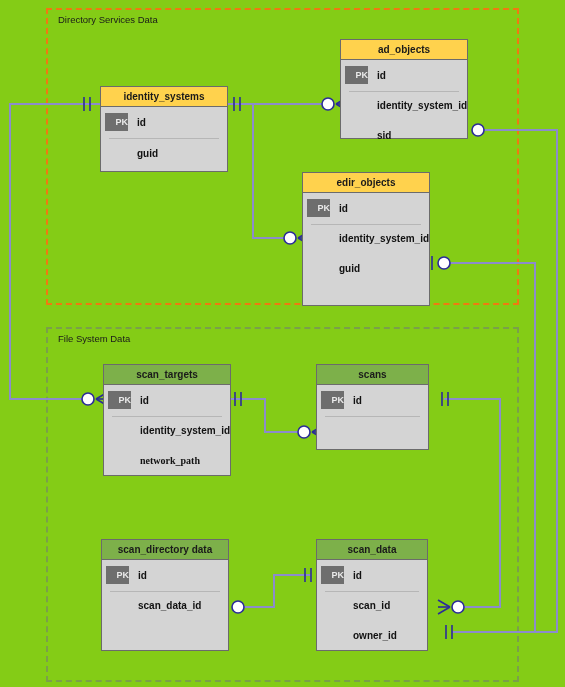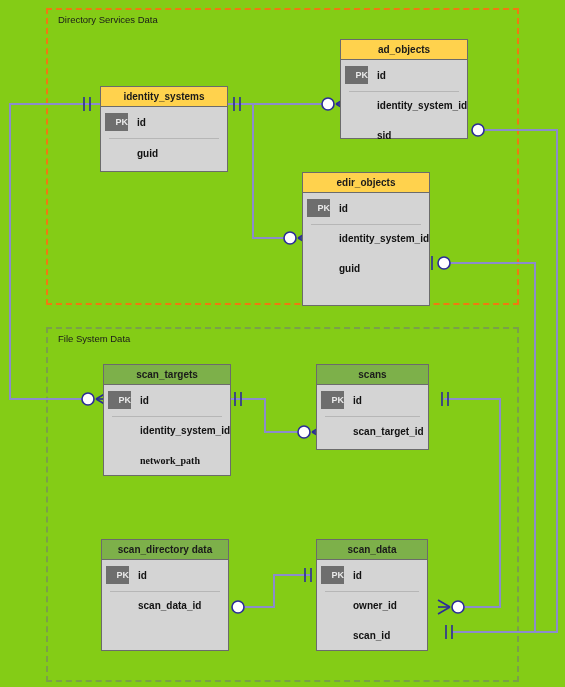--- a/index.html
+++ b/index.html
@@ -208,23 +208,20 @@
   </div>
 
   <div class="table green" style="left:316px;top:364px;width:113px;height:86px;">
     <div class="thead">scans</div>
     <div class="tbody">
       <div class="row pk">
         <span class="pkbadge">PK</span>
         <span class="fname">id</span>
       </div>
       <div class="sep" style="top:31px;"></div>
-      <div class="row">
-        <span class="fname">scan_target_id</span>
-      </div>
     </div>
   </div>
 
   <div class="table green" style="left:101px;top:539px;width:128px;height:112px;">
     <div class="thead">scan_directory data</div>
     <div class="tbody">
       <div class="row pk">
         <span class="pkbadge">PK</span>
         <span class="fname">id</span>
       </div>
@@ -237,21 +234,21 @@
 
   <div class="table green" style="left:316px;top:539px;width:112px;height:112px;">
     <div class="thead">scan_data</div>
     <div class="tbody">
       <div class="row pk">
         <span class="pkbadge">PK</span>
         <span class="fname">id</span>
       </div>
       <div class="sep" style="top:31px;"></div>
       <div class="row" style="height:30px;line-height:30px;">
+        <span class="fname">scan_id</span>
+      </div>
+      <div class="row" style="height:30px;line-height:30px;">
         <span class="fname">owner_id</span>
       </div>
-      <div class="row" style="height:30px;line-height:30px;">
-        <span class="fname">scan_id</span>
-      </div>
     </div>
   </div>
 
 </div>
 
 </body></html>

